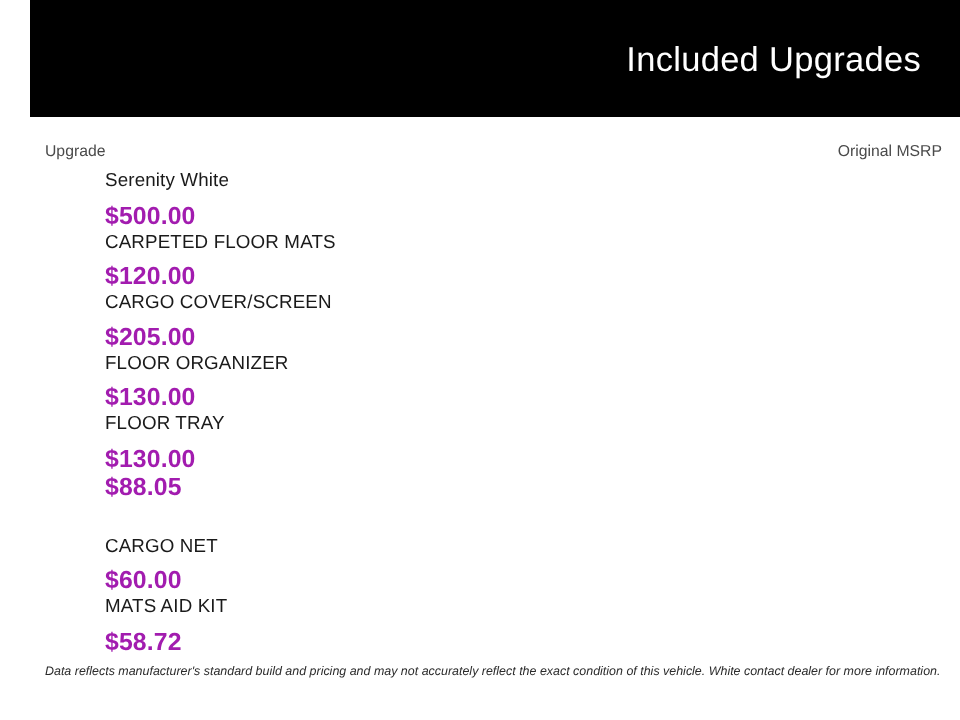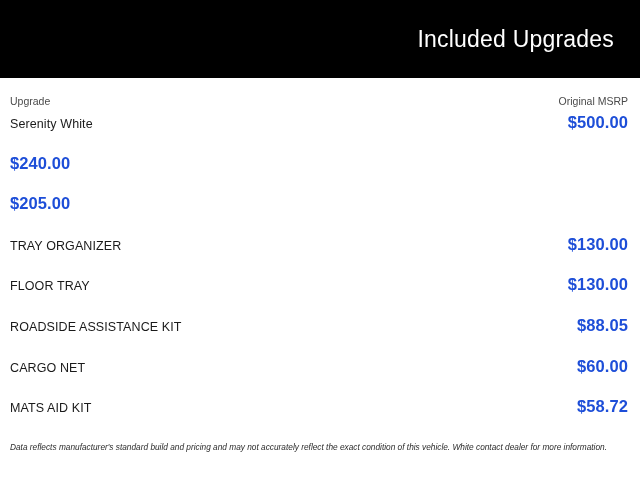--- a/index.html
+++ b/index.html
@@ -12,20 +12,21 @@
     background: #ffffff;
     font-family: "Liberation Sans", sans-serif;
     color: #1a1a1a;
     overflow: hidden;
   }
   .page {
     width: 640px;
     height: 480px;
     position: relative;
     box-sizing: border-box;
+    padding-left: 20px;
   }
   .header {
     background: #000000;
     height: 78px;
     display: flex;
     align-items: center;
     justify-content: flex-end;
     box-sizing: border-box;
     padding: 0 26px 0 0;
   }
@@ -52,32 +53,34 @@
     font-weight: 400;
   }
   .rows {
     display: block;
   }
   .row {
     display: flex;
     justify-content: space-between;
     align-items: baseline;
     height: 40.6px;
+    flex-direction: column;
   }
   .row .name {
     font-size: 12.5px;
     color: #1a1a1a;
     font-weight: 400;
     letter-spacing: 0.1px;
   }
   .row .price {
     font-size: 16.5px;
-    color: #1d4ed8;
+    color: #a21caf;
     font-weight: bold;
     letter-spacing: 0.1px;
+    margin-left: 40px;
   }
   .disclaimer {
     font-size: 8.3px;
     font-style: italic;
     color: #2b2b2b;
     padding-top: 5px;
     line-height: 1.2;
   }
 </style>
 </head>
@@ -95,35 +98,36 @@
       <span>Upgrade</span>
       <span>Original MSRP</span>
     </div>
 
     <div class="rows">
       <div class="row">
         <span class="name">Serenity White</span>
         <span class="price">$500.00</span>
       </div>
       <div class="row">
-        <span class="price">$240.00</span>
+        <span class="name">CARPETED FLOOR MATS</span>
+        <span class="price">$120.00</span>
       </div>
       <div class="row">
+        <span class="name">CARGO COVER/SCREEN</span>
         <span class="price">$205.00</span>
       </div>
       <div class="row">
-        <span class="name">TRAY ORGANIZER</span>
+        <span class="name">FLOOR ORGANIZER</span>
         <span class="price">$130.00</span>
       </div>
       <div class="row">
         <span class="name">FLOOR TRAY</span>
         <span class="price">$130.00</span>
       </div>
       <div class="row">
-        <span class="name">ROADSIDE ASSISTANCE KIT</span>
         <span class="price">$88.05</span>
       </div>
       <div class="row">
         <span class="name">CARGO NET</span>
         <span class="price">$60.00</span>
       </div>
       <div class="row">
         <span class="name">MATS AID KIT</span>
         <span class="price">$58.72</span>
       </div>

